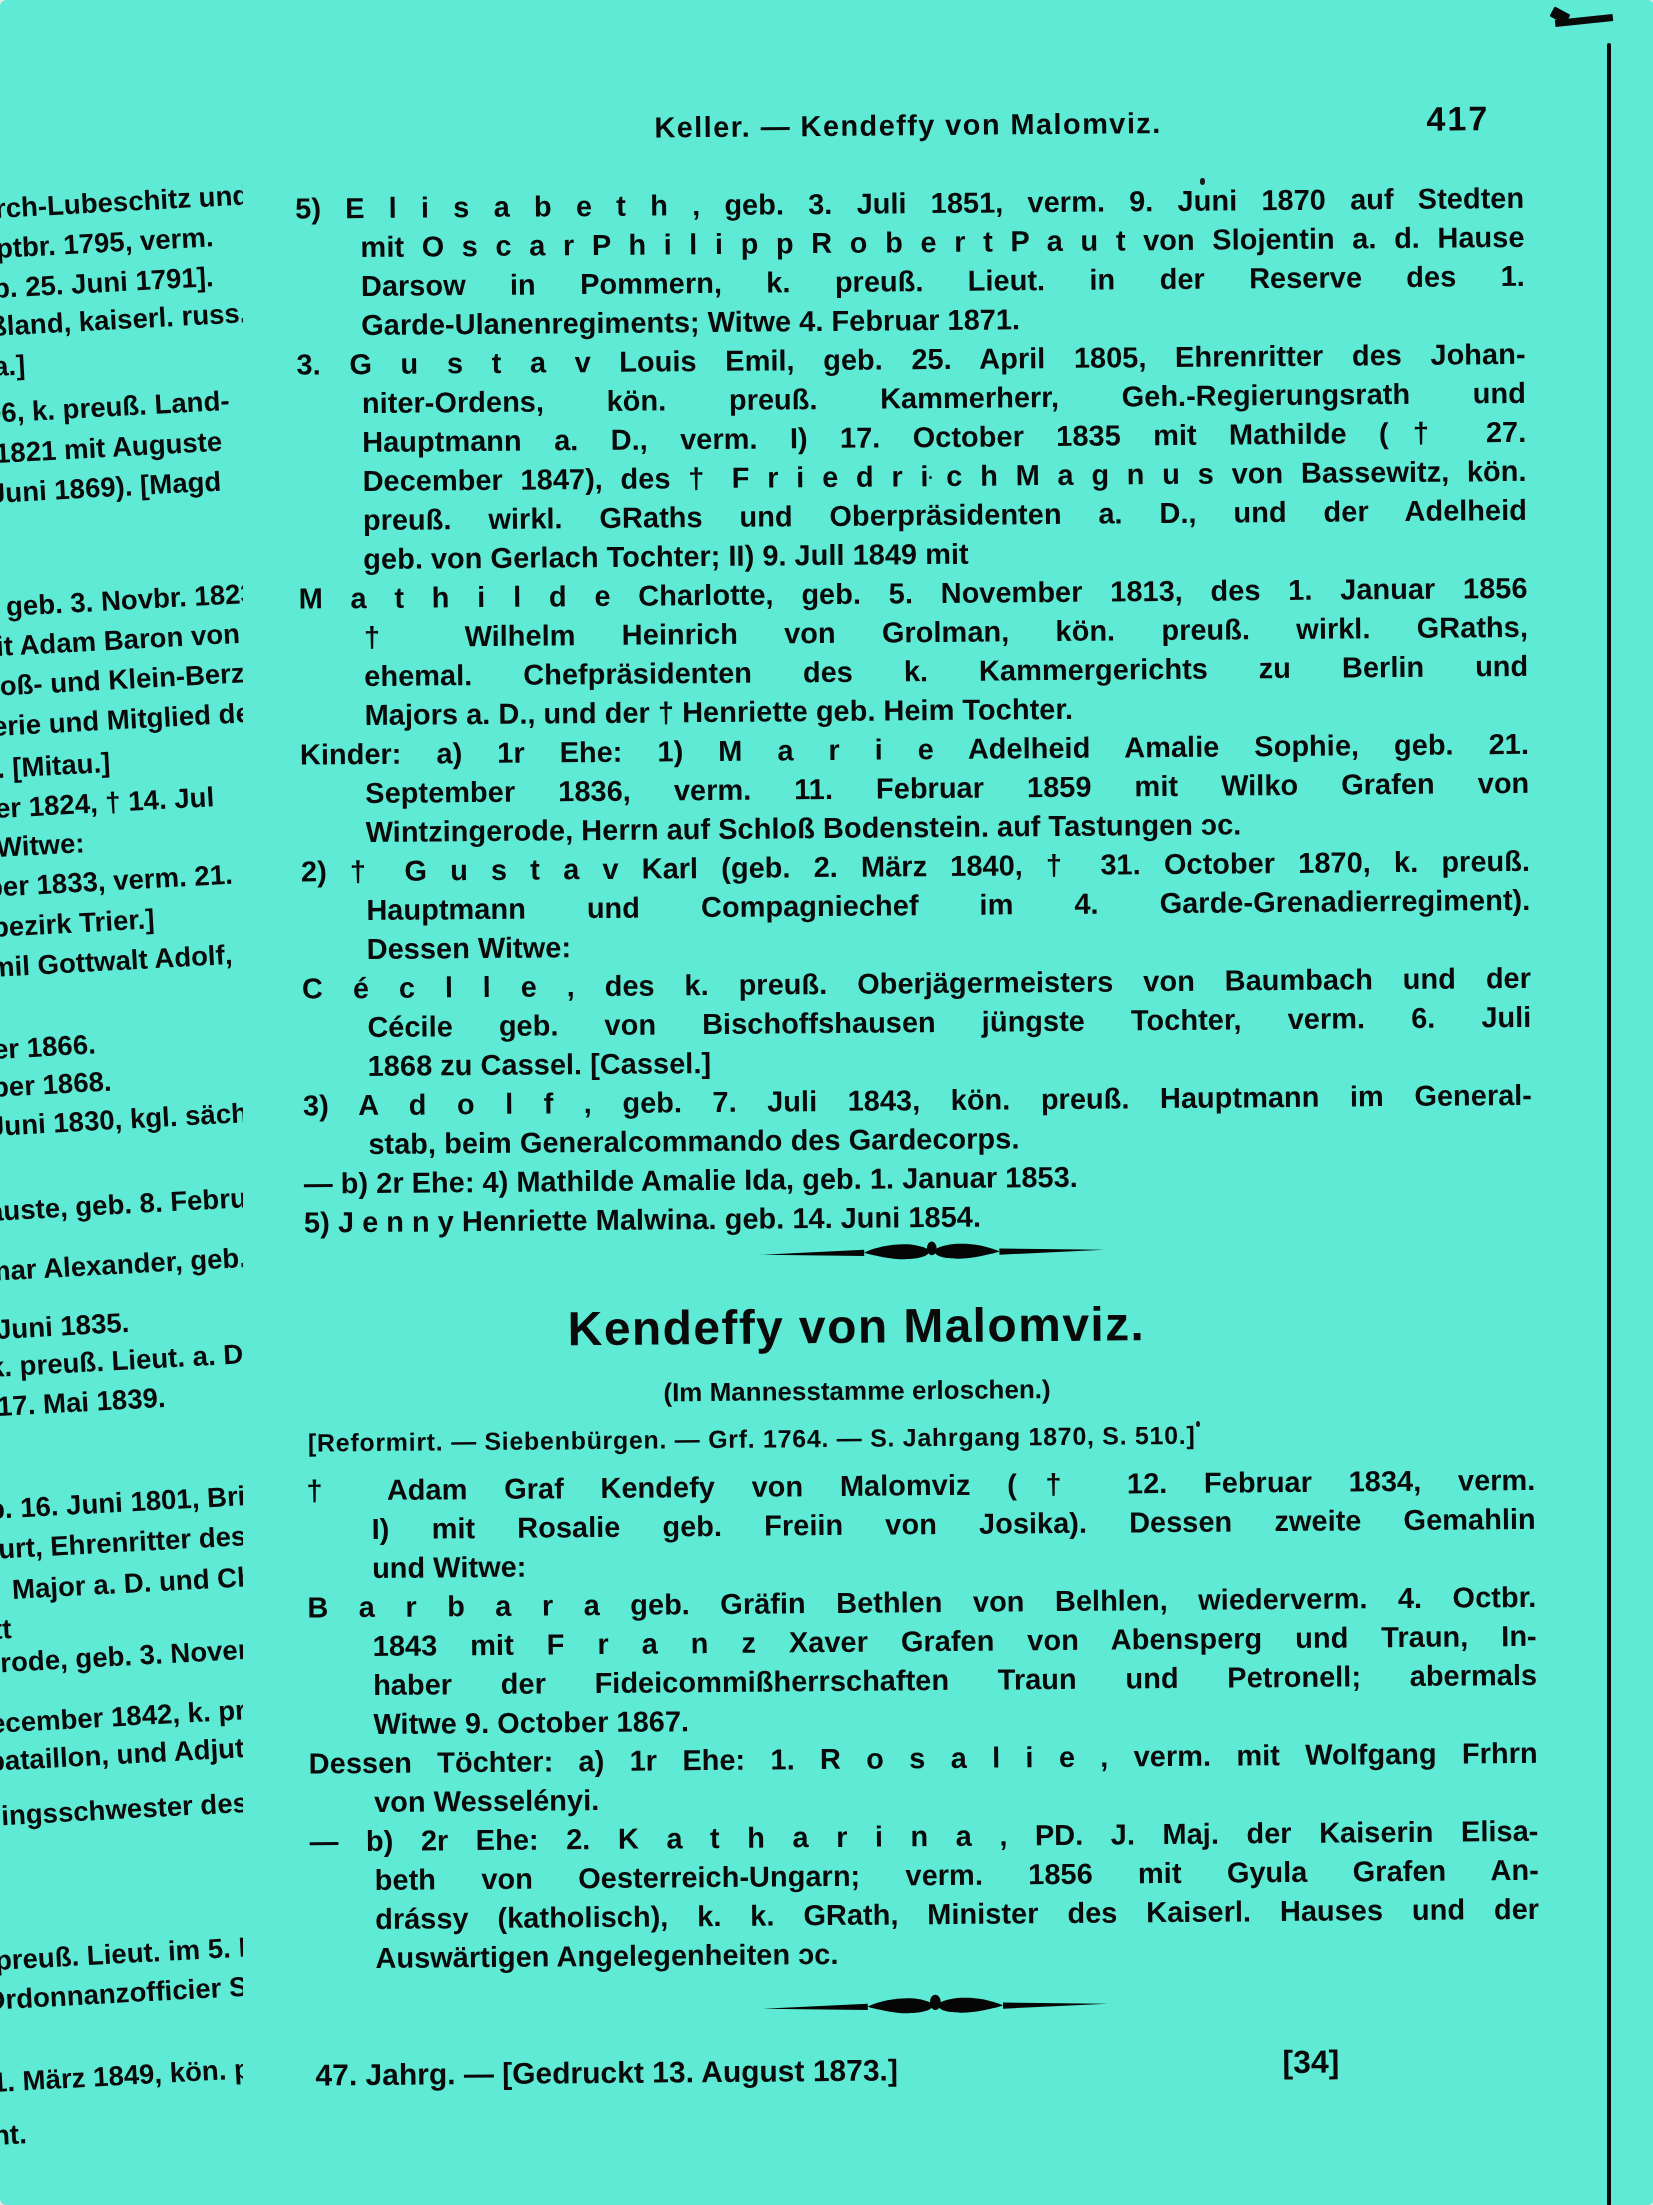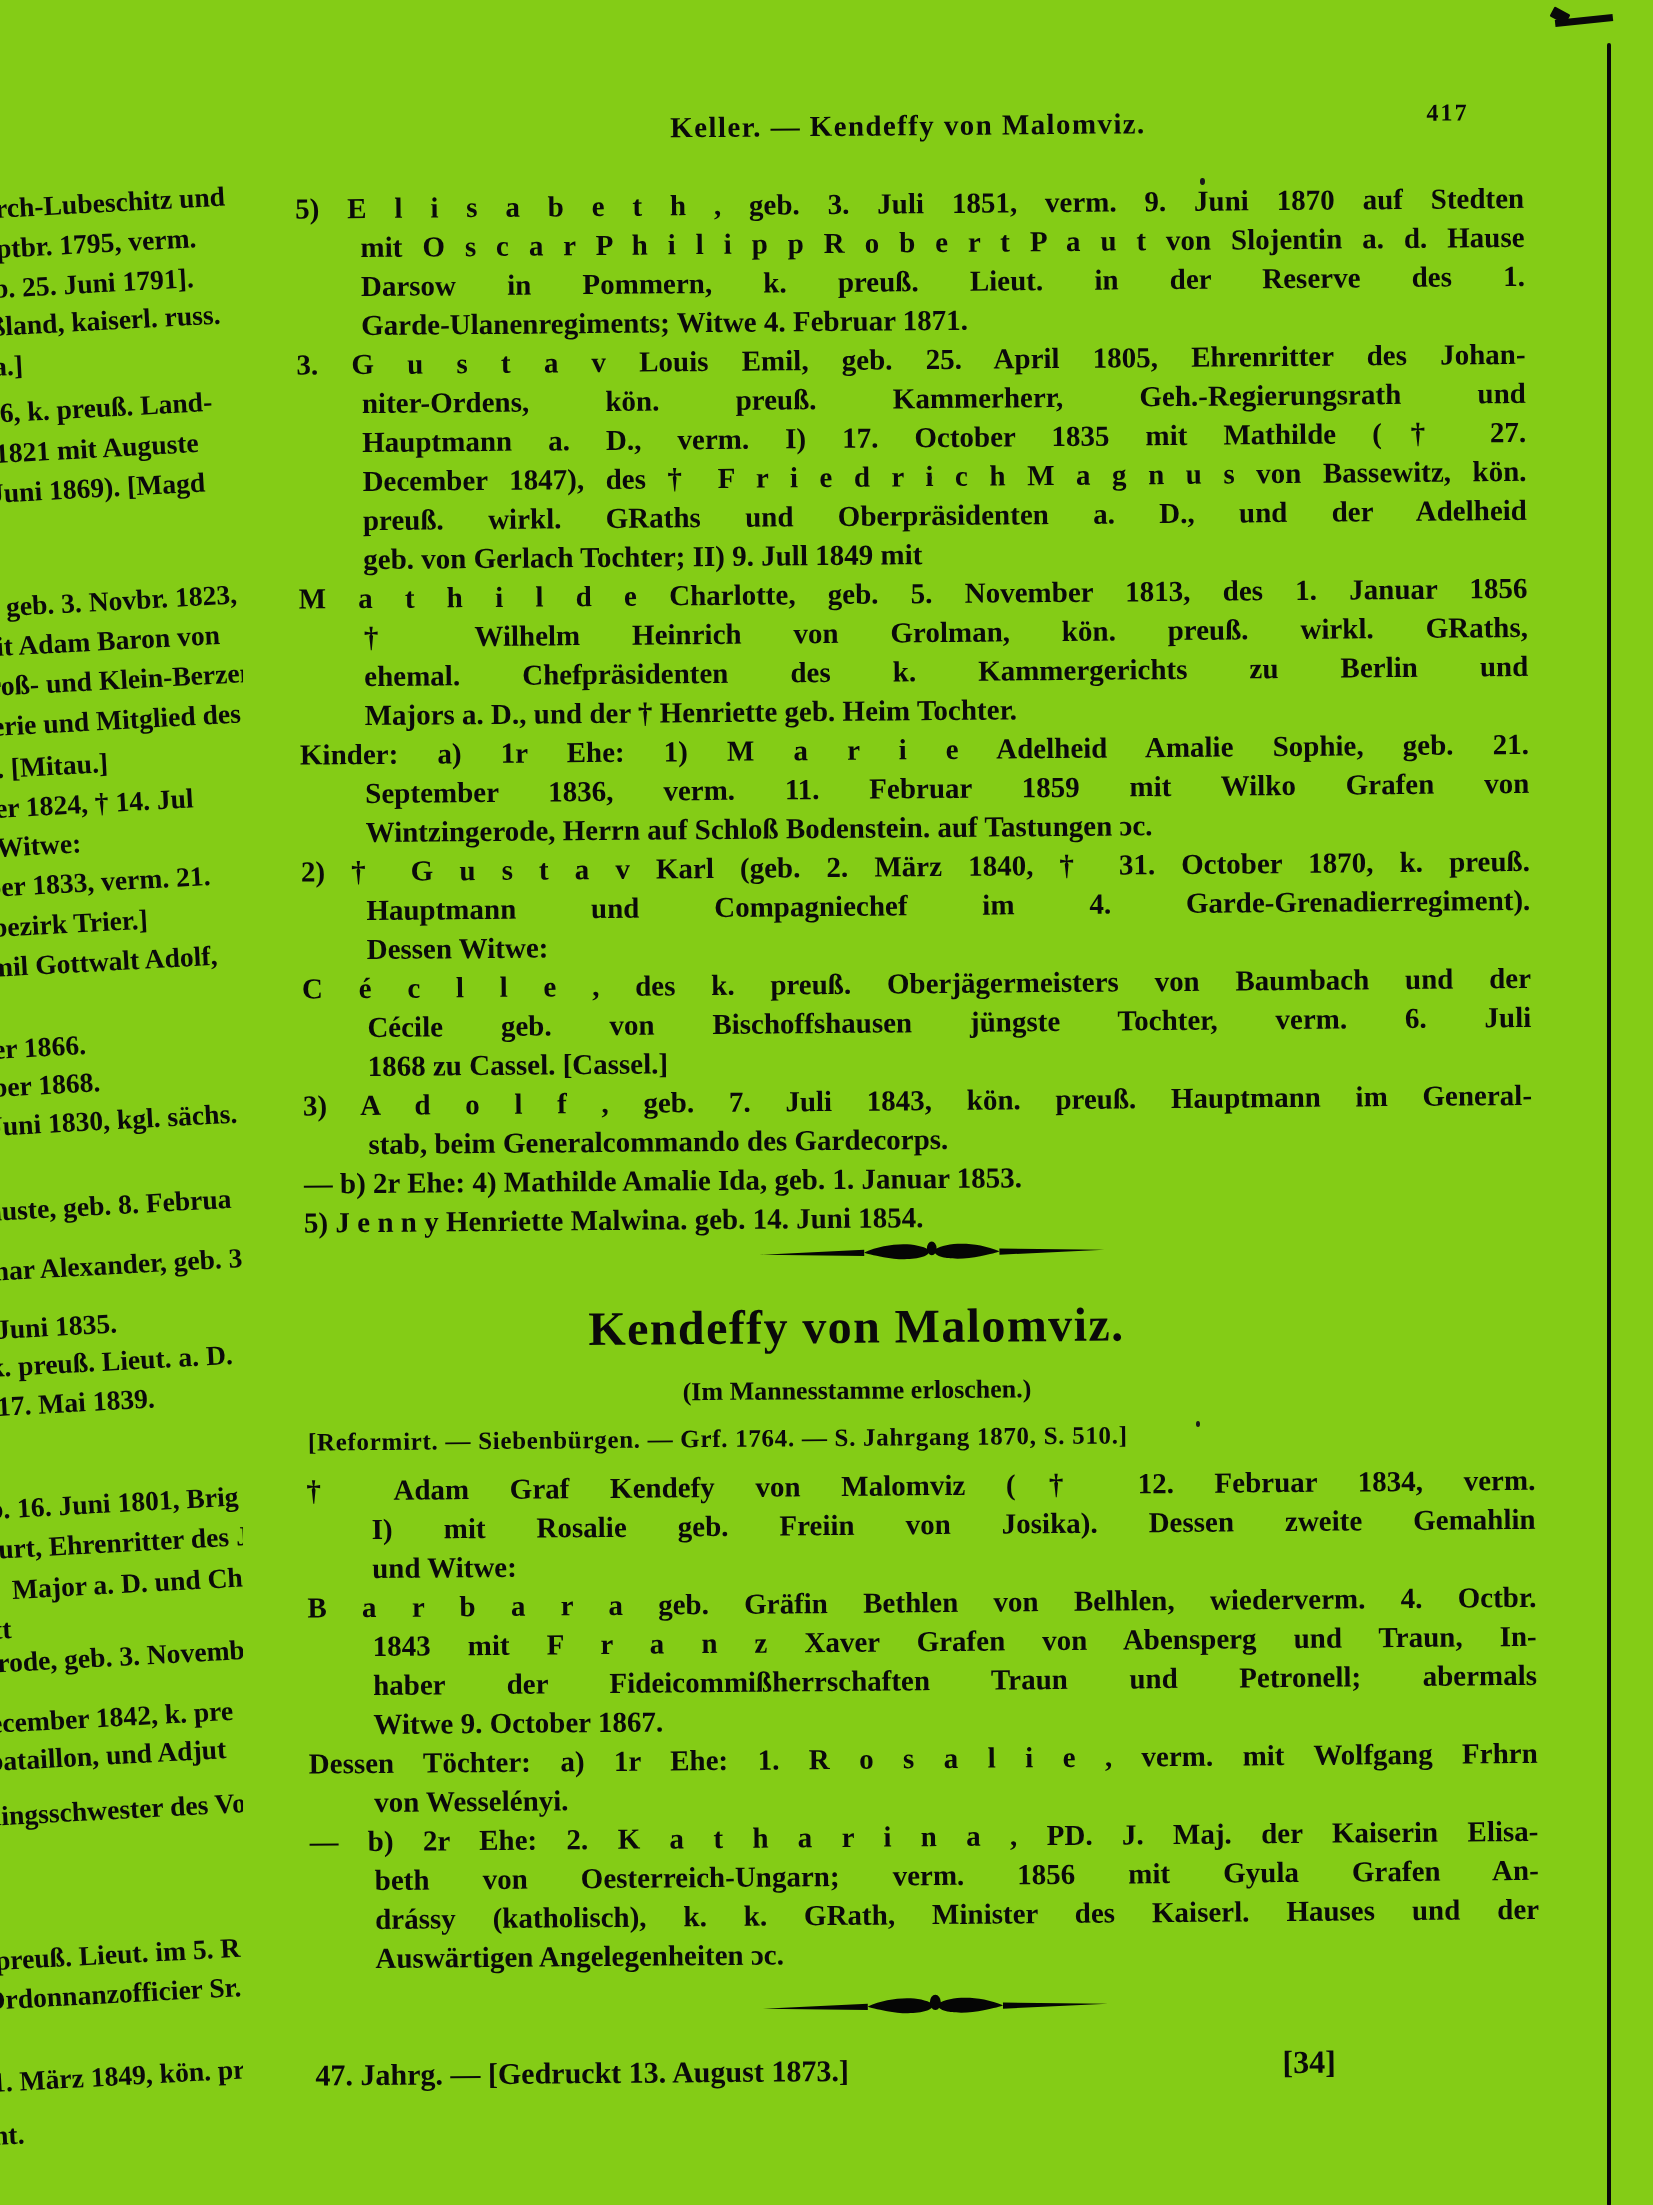--- a/index.html
+++ b/index.html
@@ -1,29 +1,30 @@
 <!DOCTYPE html>
 <html style="font-size:11px"><head>
 <meta charset="utf-8">
 <style>
   html,body { margin:0; padding:0; background:#e8e8e4; }
   .page {
-    position:relative; width:1654px; height:2205px; background:#84cc16;
-    overflow:hidden; font-family:Liberation Serif, serif; color:#0a0a0a;
+    position:relative; width:1654px; height:2205px; background:#5eead4;
+    overflow:hidden; font-family:Liberation Sans, sans-serif; color:#0a0a0a;
     font-weight:700;
+    border-radius:6px;
   }
   .scan { position:absolute; left:0; top:0; width:1654px; height:2205px;
     transform:rotate(-0.5deg); transform-origin:827px 1103px; }
 
   
   .running-head {
     position:absolute; left:303px; top:110px; width:1227px;
     text-align:center; font-size:29px; letter-spacing:1.4px;
   }
-  .page-num { position:absolute; left:1435px; top:105px; font-size:24px; letter-spacing:2.1px; }
+  .page-num { position:absolute; left:1435px; top:105px; font-size:34px; letter-spacing:2.1px; }
 
   
   .body-col { position:absolute; left:303px; width:1229px; font-size:29px; line-height:39px; }
   #section1 { top:185px; }
   #section2 { top:1467px; }
   .para { overflow:hidden; }
   .line { white-space:nowrap; text-align:justify; }
   .line.fit { text-align-last:justify; }
   .para .line + .line { padding-left:65px; }
 

